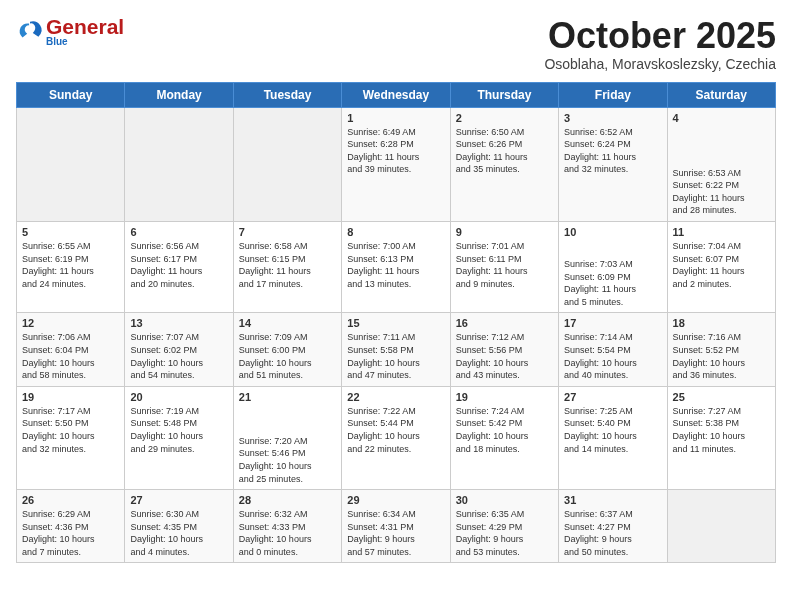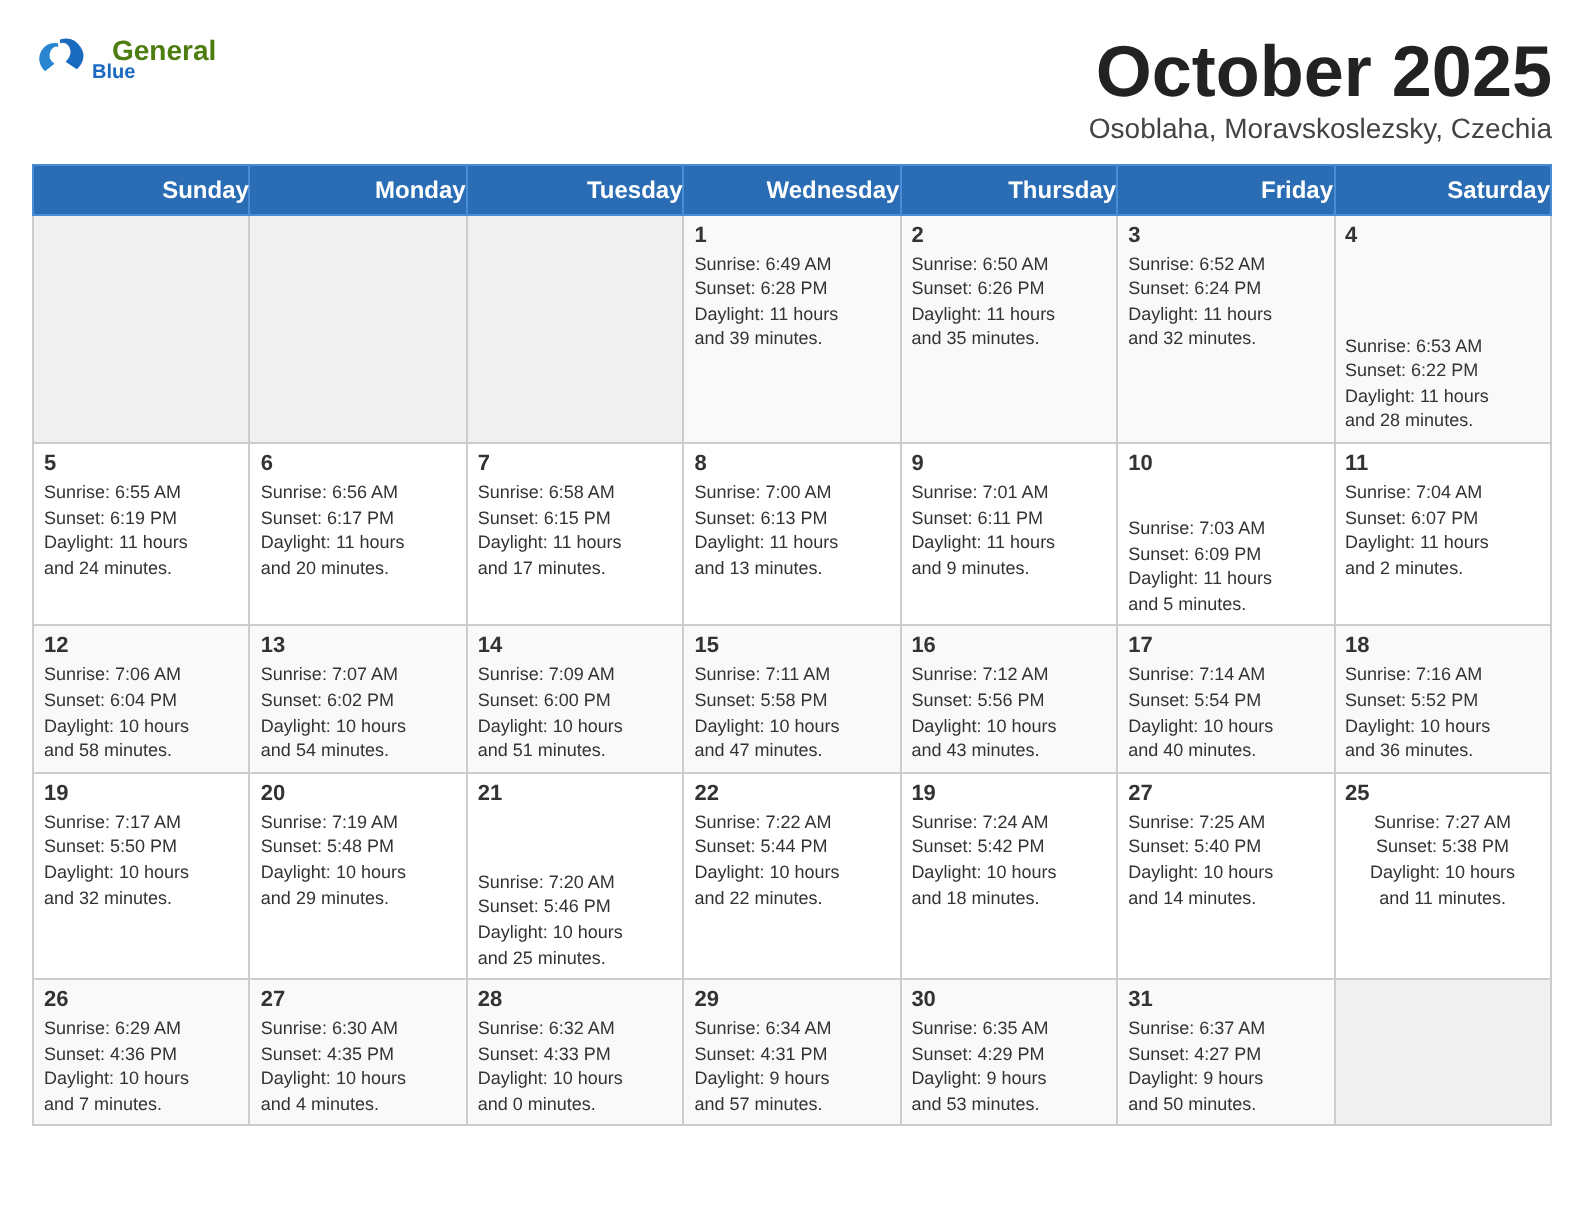--- a/index.html
+++ b/index.html
@@ -33,21 +33,21 @@
       width: 100%;
       border-collapse: collapse;
       border: 1px solid #ccc;
     }
     .calendar th {
       background: #2a6db5;
       color: #fff;
       font-size: 12px;
       font-weight: bold;
       padding: 5px 0;
-      text-align: right;
+      text-align: center;
       border: 1px solid #4a8dd5;
     }
     .calendar td {
       vertical-align: top;
       border: 1px solid #ccc;
       padding: 4px 5px;
       width: 108px;
       min-height: 80px;
       font-size: 9.5px;
       color: #333;
@@ -81,24 +81,23 @@
       width: 28px;
       height: 28px;
       margin-right: 2px;
     }
     .logo-name {
       display: flex;
       flex-direction: column;
       line-height: 1;
     }
     .logo-gen {
-      font-size: 14px;
-      font-weight: bold;
-      color: #4d7c0f;
-      margin-left: 10px;
+      font-size: 21px;
+      font-weight: bold;
+      color: #b91c1c;
     }
     .logo-bl {
       font-size: 10px;
       font-weight: bold;
       color: #1a6abf;
     }
   </style>
 </head>
 <body>
 
@@ -305,21 +304,21 @@
         </td>
         <td>
           <span class="day-num">27</span>
           <div class="day-info" style="white-space: pre-wrap;">Sunrise: 7:25 AM
 Sunset: 5:40 PM
 Daylight: 10 hours
 and 14 minutes.</div>
         </td>
         <td>
           <span class="day-num">25</span>
-          <div class="day-info" style="white-space: pre-wrap; text-align: center;">Sunrise: 7:27 AM
+          <div class="day-info" style="white-space: pre-wrap;">Sunrise: 7:27 AM
 Sunset: 5:38 PM
 Daylight: 10 hours
 and 11 minutes.</div>
         </td>
       </tr>
       <tr>
         <td>
           <span class="day-num">26</span>
           <div class="day-info" style="white-space: pre-wrap;">Sunrise: 6:29 AM
 Sunset: 4:36 PM

